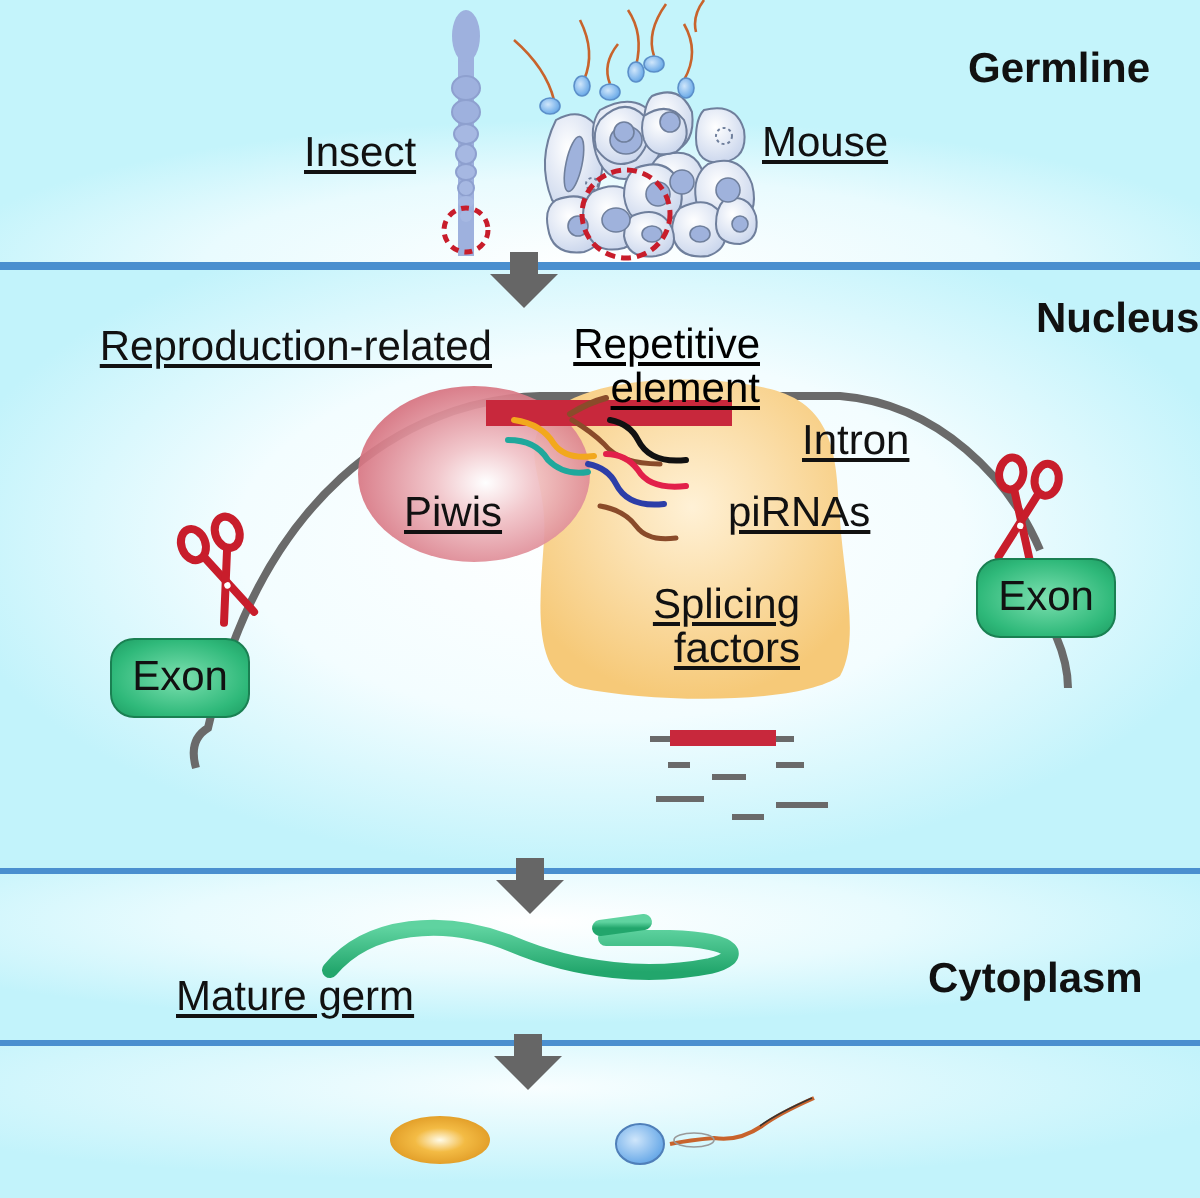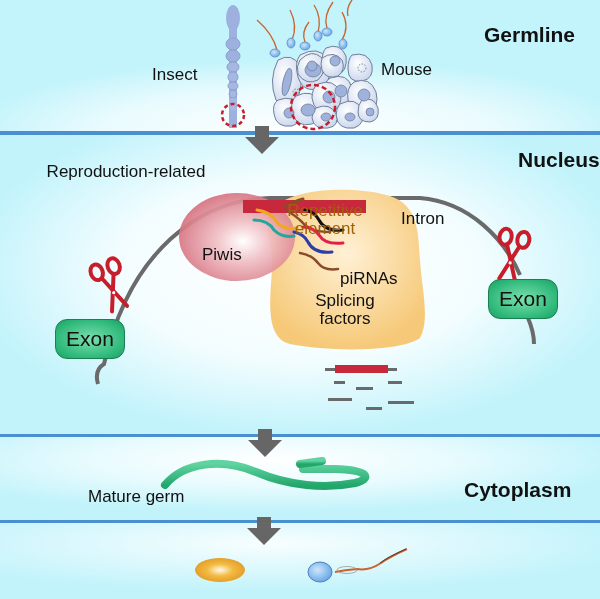--- a/index.html
+++ b/index.html
@@ -1,23 +1,23 @@
 <!DOCTYPE html>
 <html><head>
 <meta charset="utf-8">
 <style>
   html, body { margin: 0; padding: 0; }
   body { width: 600px; height: 599px; overflow: hidden; background: #ffffff; font-family: "Liberation Sans", sans-serif; }
   #stage { position: relative; width: 531px; height: 599px; }
   svg { position: absolute; left: 0; top: 0; }
   .lbl { position: absolute; color: #111; font-family: "Liberation Sans", sans-serif; white-space: nowrap; line-height: 1.05; }
   .section { font-weight: bold; font-size: 21px; }
-  .txt { font-size: 17px; }
-  .center { text-align: center; }
-  .red { color: #a16207; margin-top: 40px; }
+  .txt { font-size: 21px; text-decoration: underline; }
+  .center { text-align: right; }
+  .red { color: #000000; }
   .exon-box { position: absolute; width: 70px; height: 40px; border-radius: 12px; background: radial-gradient(ellipse at center, #7de0b0 0%, #2fb97a 70%, #1e9d63 100%); border: 1px solid #1a8052; display: flex; align-items: center; justify-content: center; font-size: 21px; color: #111; box-sizing: border-box; }
 </style>
 </head>
 <body>
 
 <div id="stage">
   <svg width="600" height="599" viewBox="0 0 600 599">
     <defs>
       <radialGradient id="bgTop" cx="0.5" cy="1.0" r="0.55">
         <stop offset="0" stop-color="#ffffff"></stop>
@@ -222,21 +222,21 @@
 
   <div class="lbl txt center" style="left:6px; top:163px; width:240px;">
     <div>Reproduction-related</div>
   </div>
   <div class="lbl txt center red" style="left:270px; top:162px; width:110px;">
     <div>Repetitive</div>
     <div>element</div>
   </div>
   <div class="lbl txt" style="left:401px; top:210px;">Intron</div>
   <div class="lbl txt" style="left:202px; top:246px;">Piwis</div>
-  <div class="lbl txt" style="left:340px; top:246px;margin-top:24px;">piRNAs</div>
+  <div class="lbl txt" style="left:364px; top:246px;">piRNAs</div>
   <div class="lbl txt center" style="left:290px; top:292px; width:110px;">
     <div>Splicing</div>
     <div>factors</div>
   </div>
   <div class="exon-box" style="left:55px; top:319px;">Exon</div>
   <div class="exon-box" style="left:488px; top:279px;">Exon</div>
 
   <div class="lbl txt" style="left:88px; top:488px;">Mature germ</div>
 </div>
 

